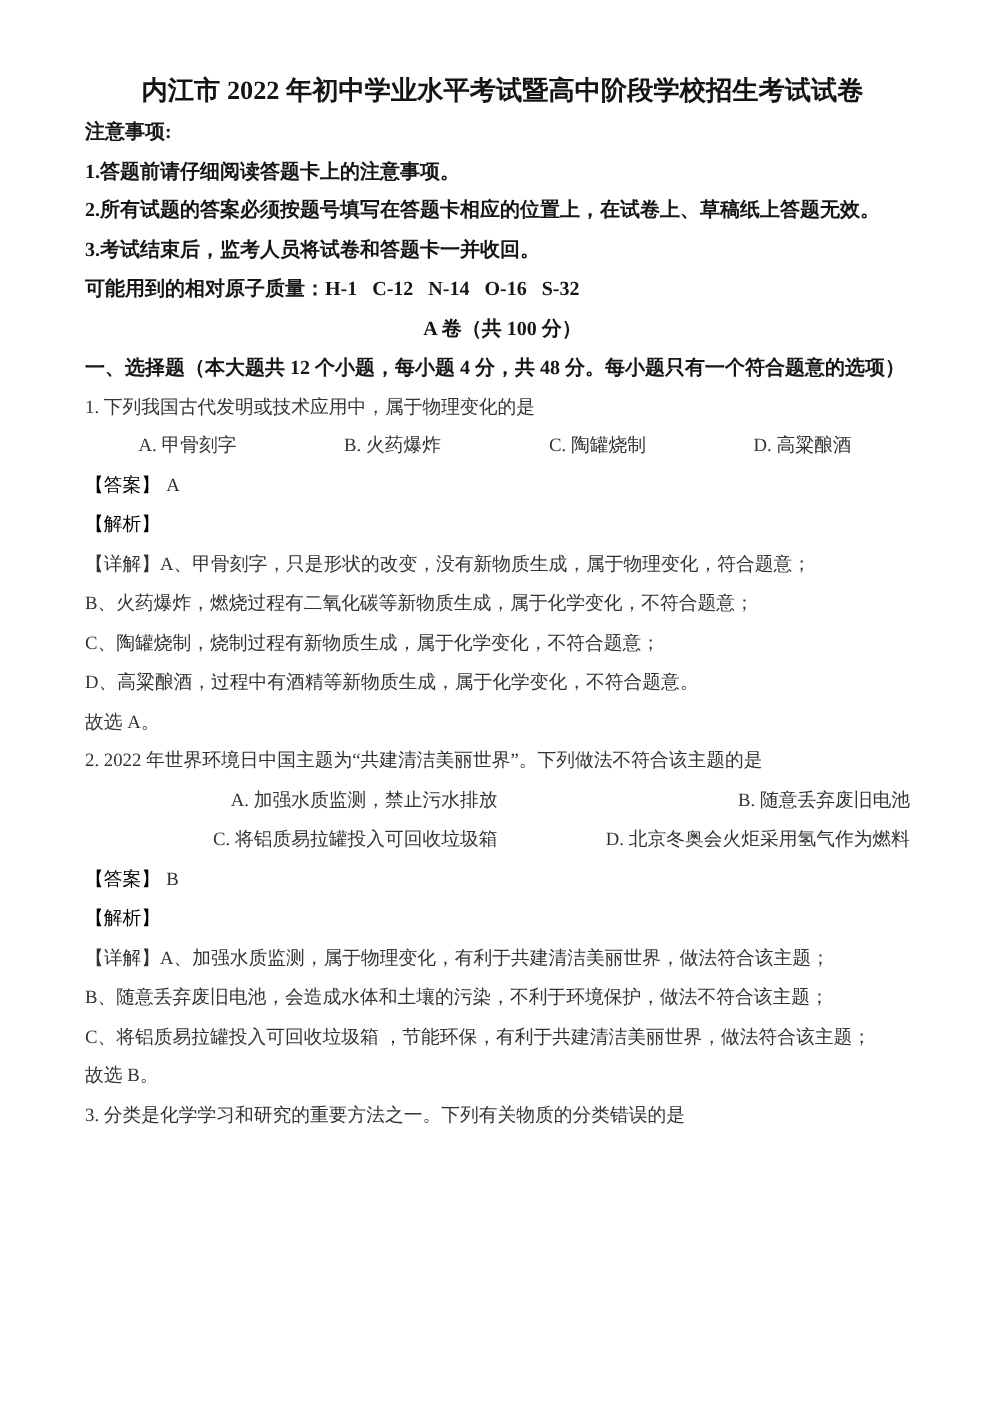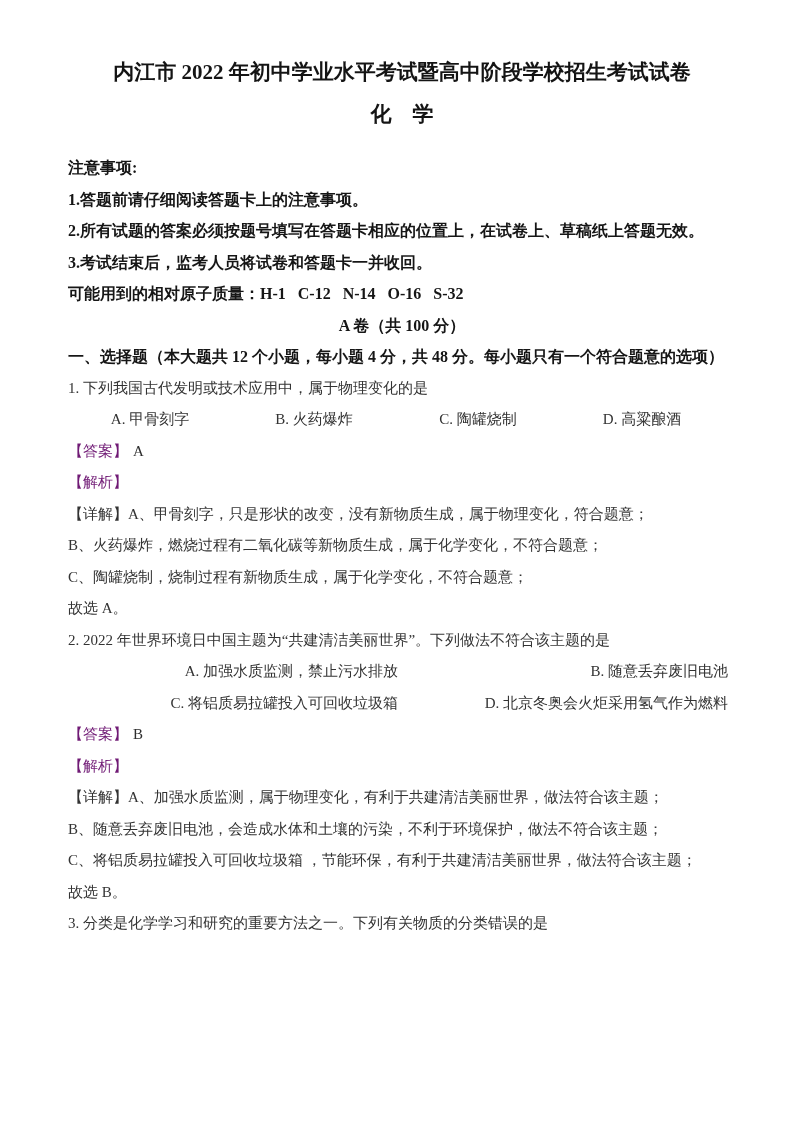--- a/index.html
+++ b/index.html
@@ -40,41 +40,40 @@
     line-height: 31.5px;
   }
   .bold {
     font-weight: bold;
     font-size: 16px;
     color: #161616;
   }
   .center { text-align: center; }
   .pre { white-space: pre-wrap; }
   .just { text-align: justify; }
-  .blue { color: #701a75; }
+  .blue { color: #000000; }
   .ans { margin-left: 5px; color: #2e2e2e; }
   .options-4 {
     display: flex;
     text-align: center;
   }
   .opt4 { width: 164px; flex: 0 0 164px; }
   .options-2 {
     display: flex;
     text-align: right;
   }
   .opt2 { width: 330px; flex: 0 0 330px; }
   .q3-gap { margin-top: 10px; }
 </style>
 </head>
 <body>
 
 <div class="page">
 
   <div class="title">内江市 2022 年初中学业水平考试暨高中阶段学校招生考试试卷</div>
-  <div class="subject">化　学</div>
 
   <p class="line bold">注意事项:</p>
   <p class="line bold">1.答题前请仔细阅读答题卡上的注意事项。</p>
   <p class="line bold">2.所有试题的答案必须按题号填写在答题卡相应的位置上，在试卷上、草稿纸上答题无效。</p>
   <p class="line bold">3.考试结束后，监考人员将试卷和答题卡一并收回。</p>
   <p class="line bold pre">可能用到的相对原子质量：H-1   C-12   N-14   O-16   S-32</p>
   <p class="line bold center">A 卷（共 100 分）</p>
   <p class="line bold">一、选择题（本大题共 12 个小题，每小题 4 分，共 48 分。每小题只有一个符合题意的选项）</p>
 
   <section>
@@ -87,20 +86,21 @@
     </div>
     <p class="line">
       <span class="blue">【答案】</span><span class="ans">A</span>
     </p>
     <p class="line">
       <span class="blue">【解析】</span>
     </p>
     <p class="line just">【详解】A、甲骨刻字，只是形状的改变，没有新物质生成，属于物理变化，符合题意；</p>
     <p class="line just">B、火药爆炸，燃烧过程有二氧化碳等新物质生成，属于化学变化，不符合题意；</p>
     <p class="line just">C、陶罐烧制，烧制过程有新物质生成，属于化学变化，不符合题意；</p>
+    <p class="line just">D、高粱酿酒，过程中有酒精等新物质生成，属于化学变化，不符合题意。</p>
     <p class="line">故选 A。</p>
   </section>
 
   <section>
     <p class="line">2. 2022 年世界环境日中国主题为“共建清洁美丽世界”。下列做法不符合该主题的是</p>
     <div class="line options-2">
       <span class="opt2">A. 加强水质监测，禁止污水排放</span>
       <span class="opt2">B. 随意丢弃废旧电池</span>
     </div>
     <div class="line options-2">

